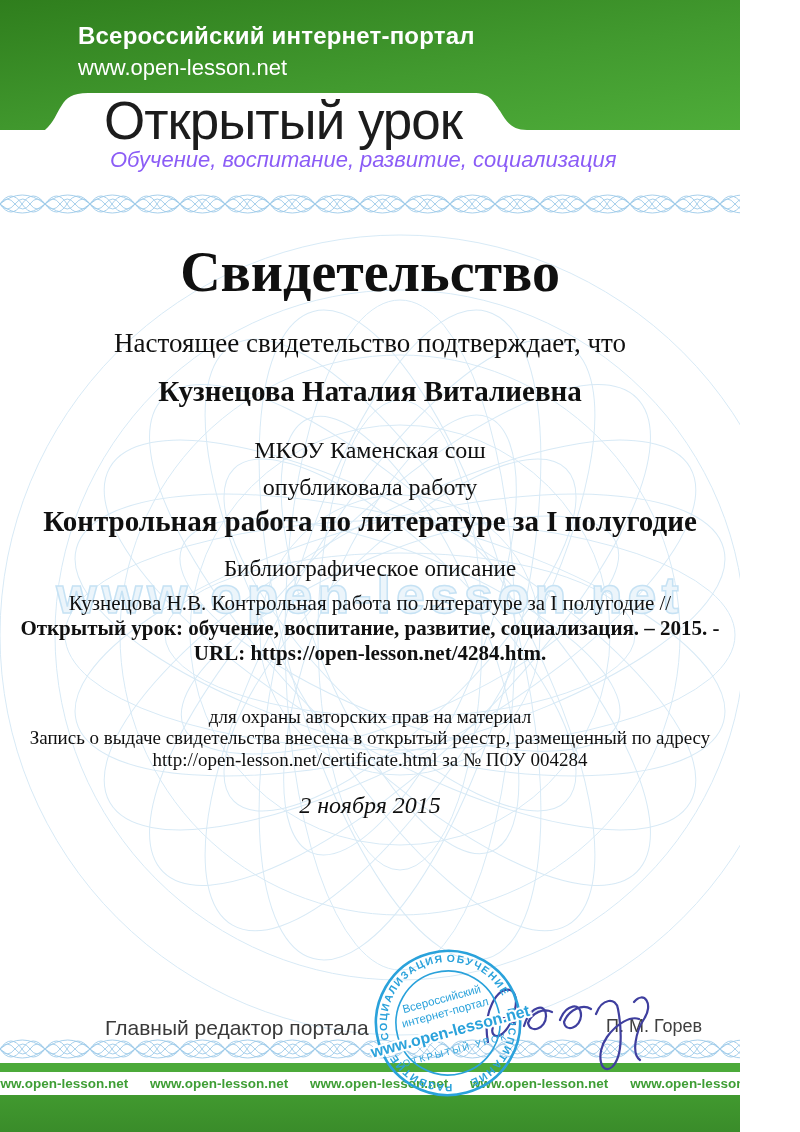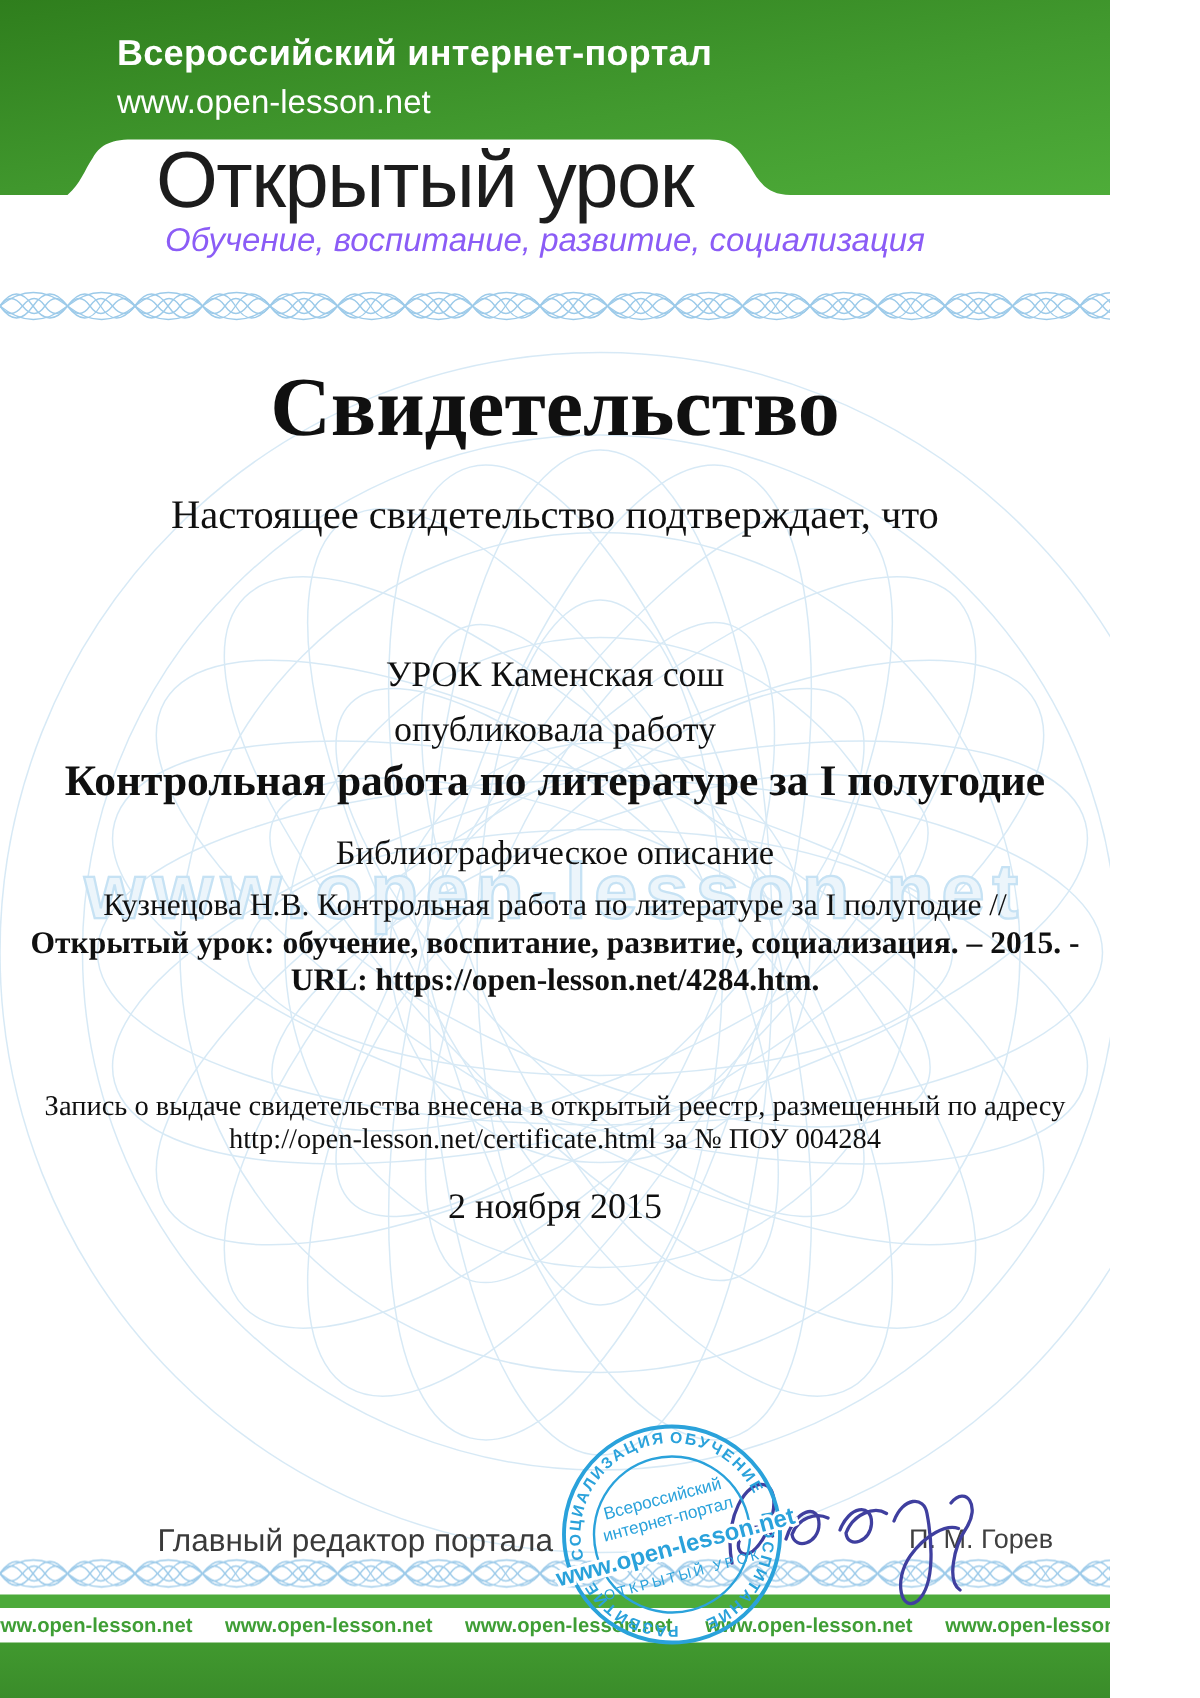--- a/index.html
+++ b/index.html
@@ -31,21 +31,21 @@
   .action{top:474px;font-size:24px;}
   .work{top:505px;font-size:29px;font-weight:bold;}
   .biblio-head{top:556px;font-size:23px;}
   .bib1{top:591px;font-size:21px;font-weight:normal;}
   .bib2{top:616px;font-size:21px;font-weight:bold;}
   .bib3{top:641px;font-size:21px;font-weight:bold;}
   .use1{top:684px;font-size:19px;}
   .use2{top:706px;font-size:19px;}
   .reg1{top:727px;font-size:19px;}
   .reg2{top:749px;font-size:19px;}
-  .cdate{top:792px;font-size:24px;}
+  .cdate{top:792px;font-size:24px;font-style:italic;}
   
   .editor-label{position:absolute;left:105px;top:1016px;font-size:21px;color:#3a3a3a;z-index:3;}
   .editor-name{position:absolute;left:606px;top:1016px;font-size:18px;color:#404040;z-index:3;}
   #signature{position:absolute;left:468px;top:962px;z-index:5;}
   #stamp{position:absolute;left:363px;top:938px;z-index:6;transform:rotate(-15deg);}
   
   .strip{position:absolute;left:0;top:1063px;width:800px;height:9px;background:#4caa3a;z-index:4;}
   .urlband{position:absolute;left:0;top:1072px;width:800px;height:23px;background:#fff;z-index:4;
      overflow:hidden;white-space:nowrap;font-size:13.5px;font-weight:600;color:#3f9e35;
      line-height:23px;padding-left:0;}
@@ -119,27 +119,29 @@
       <circle cx="400" cy="430" r="210"></circle>
       <circle cx="400" cy="430" r="280"></circle>
       <circle cx="400" cy="430" r="345"></circle>
       <circle cx="400" cy="430" r="400"></circle>
     </g>
   </svg>
   <div class="watermark">www.open-lesson.net</div>
 
   <div class="cline cert-title">Свидетельство</div>
   <div class="cline confirm">Настоящее свидетельство подтверждает, что</div>
-  <div class="cline school">УРОК Каменская сош</div>
+  <div class="cline name">Кузнецова Наталия Виталиевна</div>
+  <div class="cline school">МКОУ Каменская сош</div>
   <div class="cline action">опубликовала работу</div>
   <div class="cline work">Контрольная работа по литературе за I полугодие</div>
   <div class="cline biblio-head">Библиографическое описание</div>
   <div class="cline bib1">Кузнецова Н.В. Контрольная работа по литературе за I полугодие //</div>
   <div class="cline bib2">Открытый урок: обучение, воспитание, развитие, социализация. – 2015. -</div>
   <div class="cline bib3">URL: https://open-lesson.net/4284.htm.</div>
+  <div class="cline use2">для охраны авторских прав на материал</div>
   <div class="cline reg1">Запись о выдаче свидетельства внесена в открытый реестр, размещенный по адресу</div>
   <div class="cline reg2">http://open-lesson.net/certificate.html за № ПОУ 004284</div>
   <div class="cline cdate">2 ноября 2015</div>
 
   <svg class="gband" id="gband-bottom" width="800" height="24">
     <defs>
       <pattern id="gpat2" width="90" height="24" patternUnits="userSpaceOnUse">
         <g stroke="#9ccae9" stroke-width="0.9" fill="none">
           <path d="M0,12 Q11,-4 22,12 T45,12 T67,12 T90,12"></path>
           <path d="M0,12 Q11,28 22,12 T45,12 T67,12 T90,12"></path>

